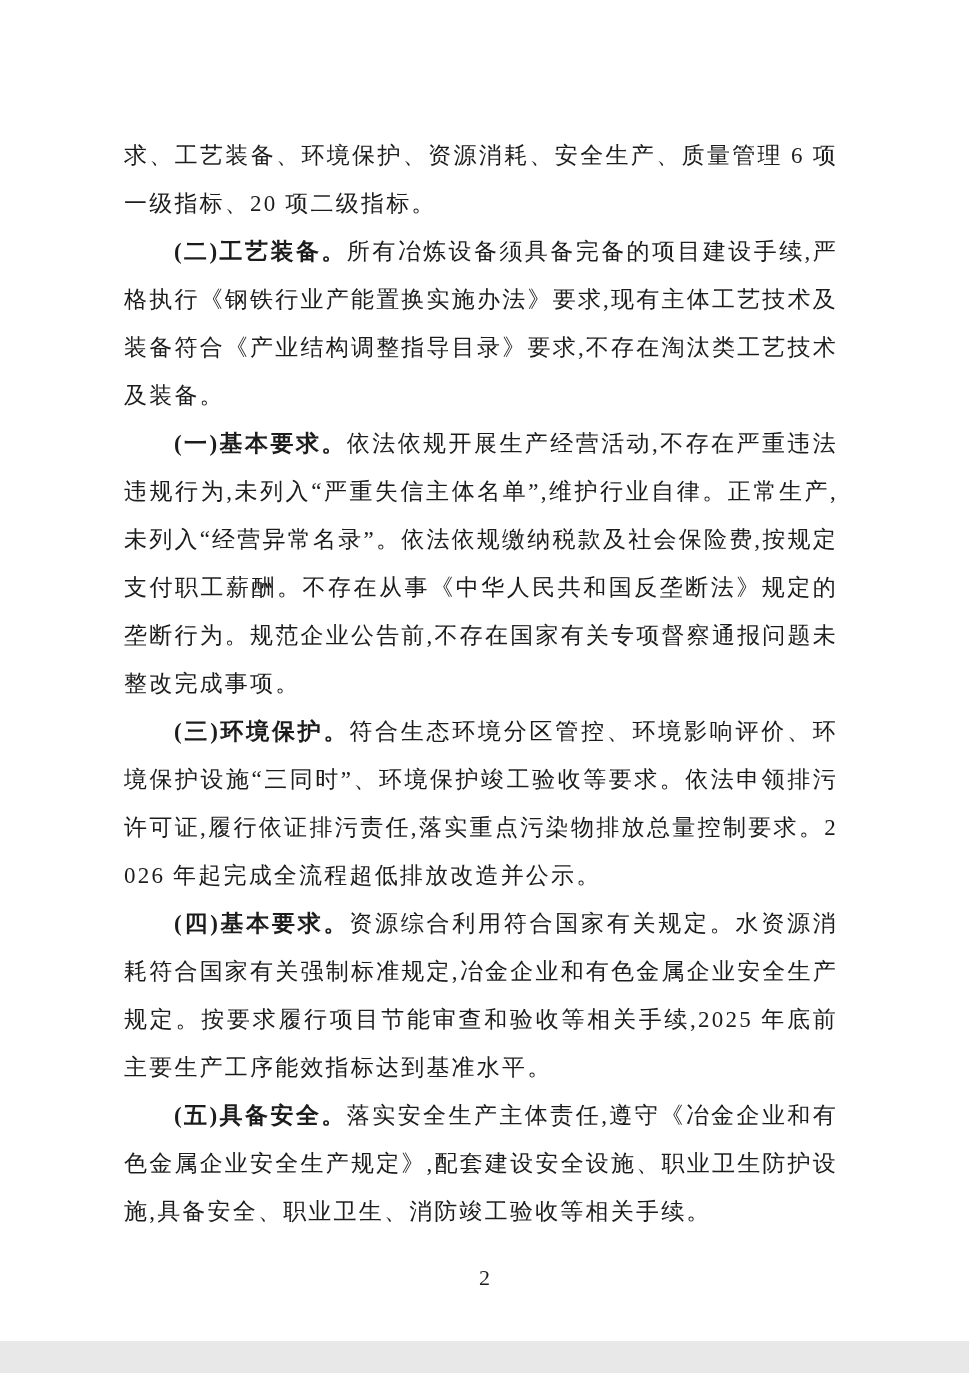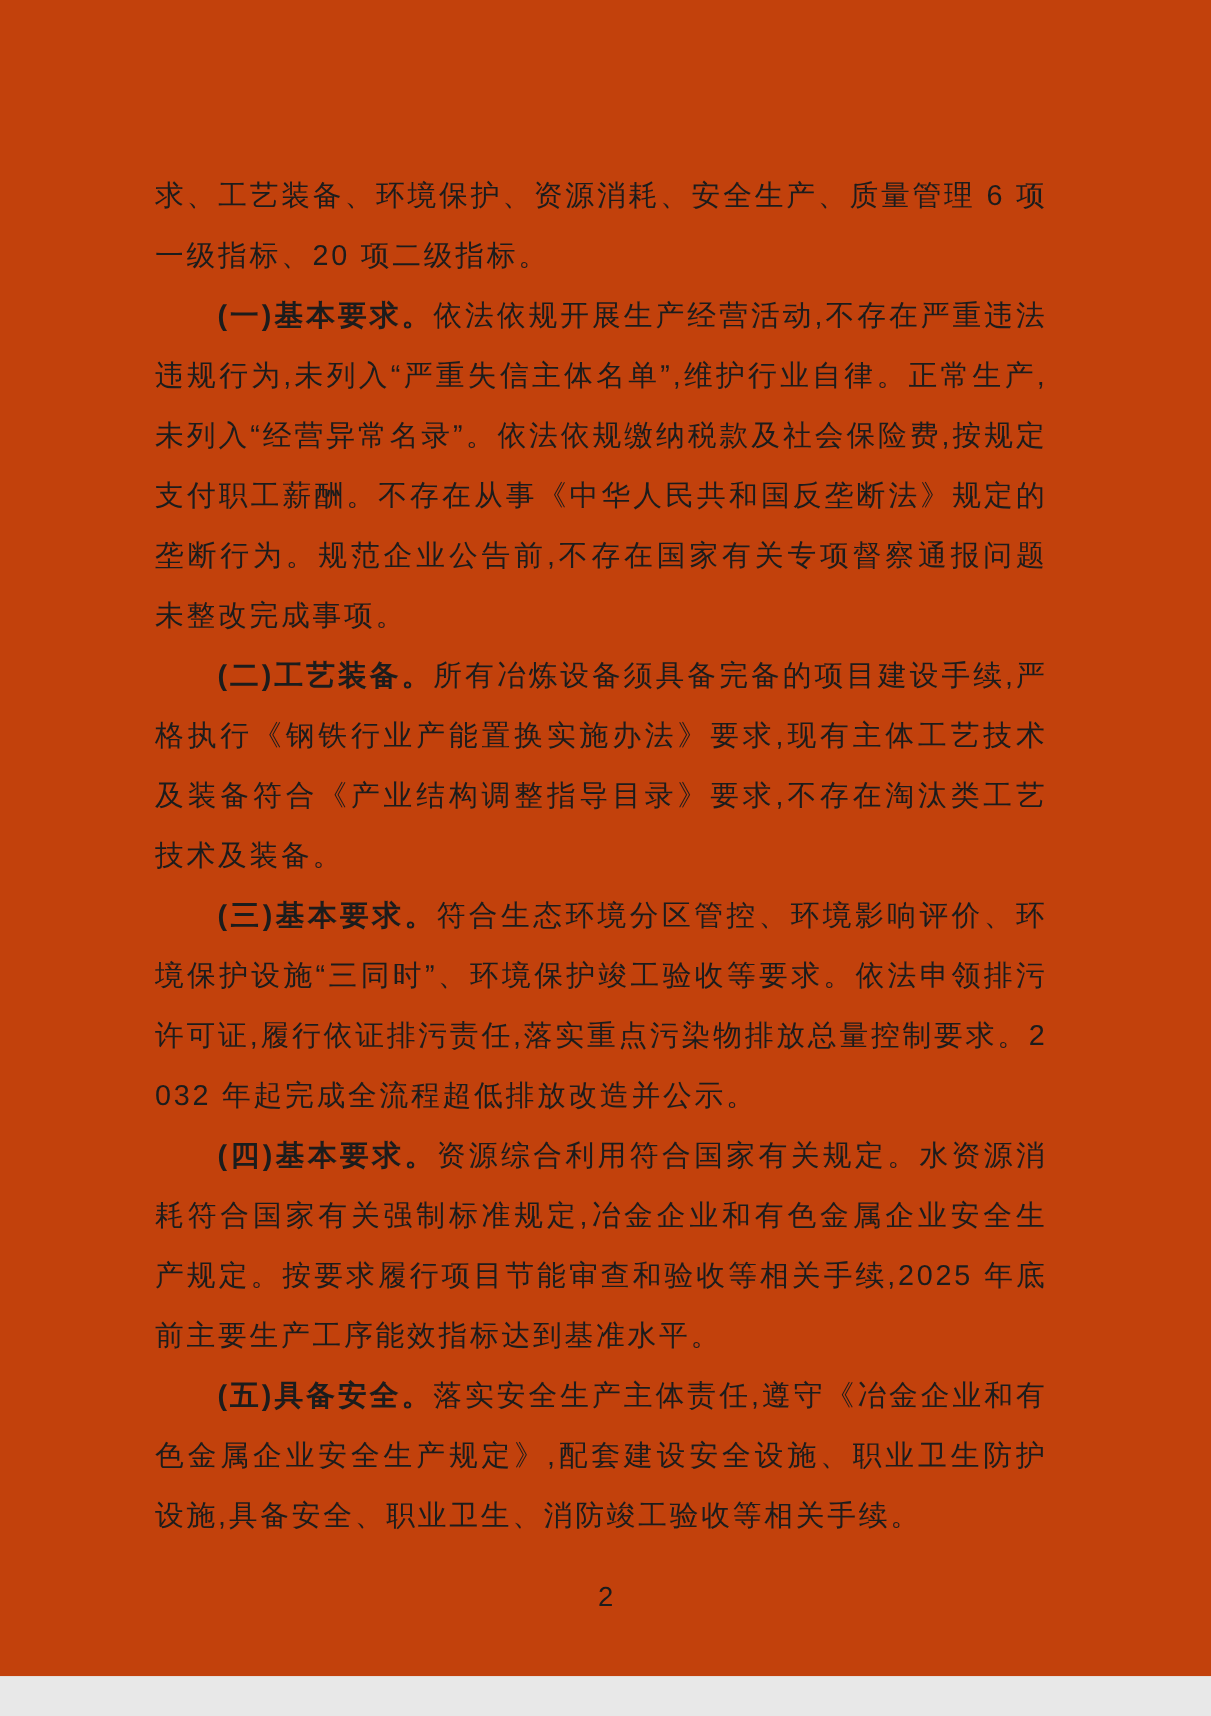--- a/index.html
+++ b/index.html
@@ -5,23 +5,23 @@
   html, body {
     margin: 0;
     padding: 0;
     background: #e8e8e8;
   }
   .page {
     position: relative;
     width: 969px;
     height: 1341px;
     margin: 0 auto;
-    background: #c2410c;
+    background: #ffffff;
     overflow: hidden;
-    font-family: Liberation Sans, sans-serif;
+    font-family: Liberation Serif, serif;
     color: #1c1c1c;
   }
   .content {
     position: absolute;
     left: 124px;
     top: 132px;
     width: 714px;
   }
   p.para {
     margin: 0;
@@ -52,25 +52,25 @@
   }
 </style>
 </head>
 <body>
 
 <div class="page">
   <div class="content">
 
     <p class="para"><span class="lead"></span><span>求、工艺装备、环境保护、资源消耗、安全生产、质量管理 6 项一级指标、20 项二级指标。</span></p>
 
+    <p class="para indent"><span class="lead">(二)工艺装备。</span><span>所有冶炼设备须具备完备的项目建设手续,严格执行《钢铁行业产能置换实施办法》要求,现有主体工艺技术及装备符合《产业结构调整指导目录》要求,不存在淘汰类工艺技术及装备。</span></p>
+
     <p class="para indent"><span class="lead">(一)基本要求。</span><span>依法依规开展生产经营活动,不存在严重违法违规行为,未列入“严重失信主体名单”,维护行业自律。正常生产,未列入“经营异常名录”。依法依规缴纳税款及社会保险费,按规定支付职工薪酬。不存在从事《中华人民共和国反垄断法》规定的垄断行为。规范企业公告前,不存在国家有关专项督察通报问题未整改完成事项。</span></p>
 
-    <p class="para indent"><span class="lead">(二)工艺装备。</span><span>所有冶炼设备须具备完备的项目建设手续,严格执行《钢铁行业产能置换实施办法》要求,现有主体工艺技术及装备符合《产业结构调整指导目录》要求,不存在淘汰类工艺技术及装备。</span></p>
-
-    <p class="para indent"><span class="lead">(三)基本要求。</span><span>符合生态环境分区管控、环境影响评价、环境保护设施“三同时”、环境保护竣工验收等要求。依法申领排污许可证,履行依证排污责任,落实重点污染物排放总量控制要求。2032 年起完成全流程超低排放改造并公示。</span></p>
+    <p class="para indent"><span class="lead">(三)环境保护。</span><span>符合生态环境分区管控、环境影响评价、环境保护设施“三同时”、环境保护竣工验收等要求。依法申领排污许可证,履行依证排污责任,落实重点污染物排放总量控制要求。2026 年起完成全流程超低排放改造并公示。</span></p>
 
     <p class="para indent"><span class="lead">(四)基本要求。</span><span>资源综合利用符合国家有关规定。水资源消耗符合国家有关强制标准规定,冶金企业和有色金属企业安全生产规定。按要求履行项目节能审查和验收等相关手续,2025 年底前主要生产工序能效指标达到基准水平。</span></p>
 
     <p class="para indent"><span class="lead">(五)具备安全。</span><span>落实安全生产主体责任,遵守《冶金企业和有色金属企业安全生产规定》,配套建设安全设施、职业卫生防护设施,具备安全、职业卫生、消防竣工验收等相关手续。</span></p>
 
   </div>
 
   <div class="pageno">2</div>
 </div>
 

